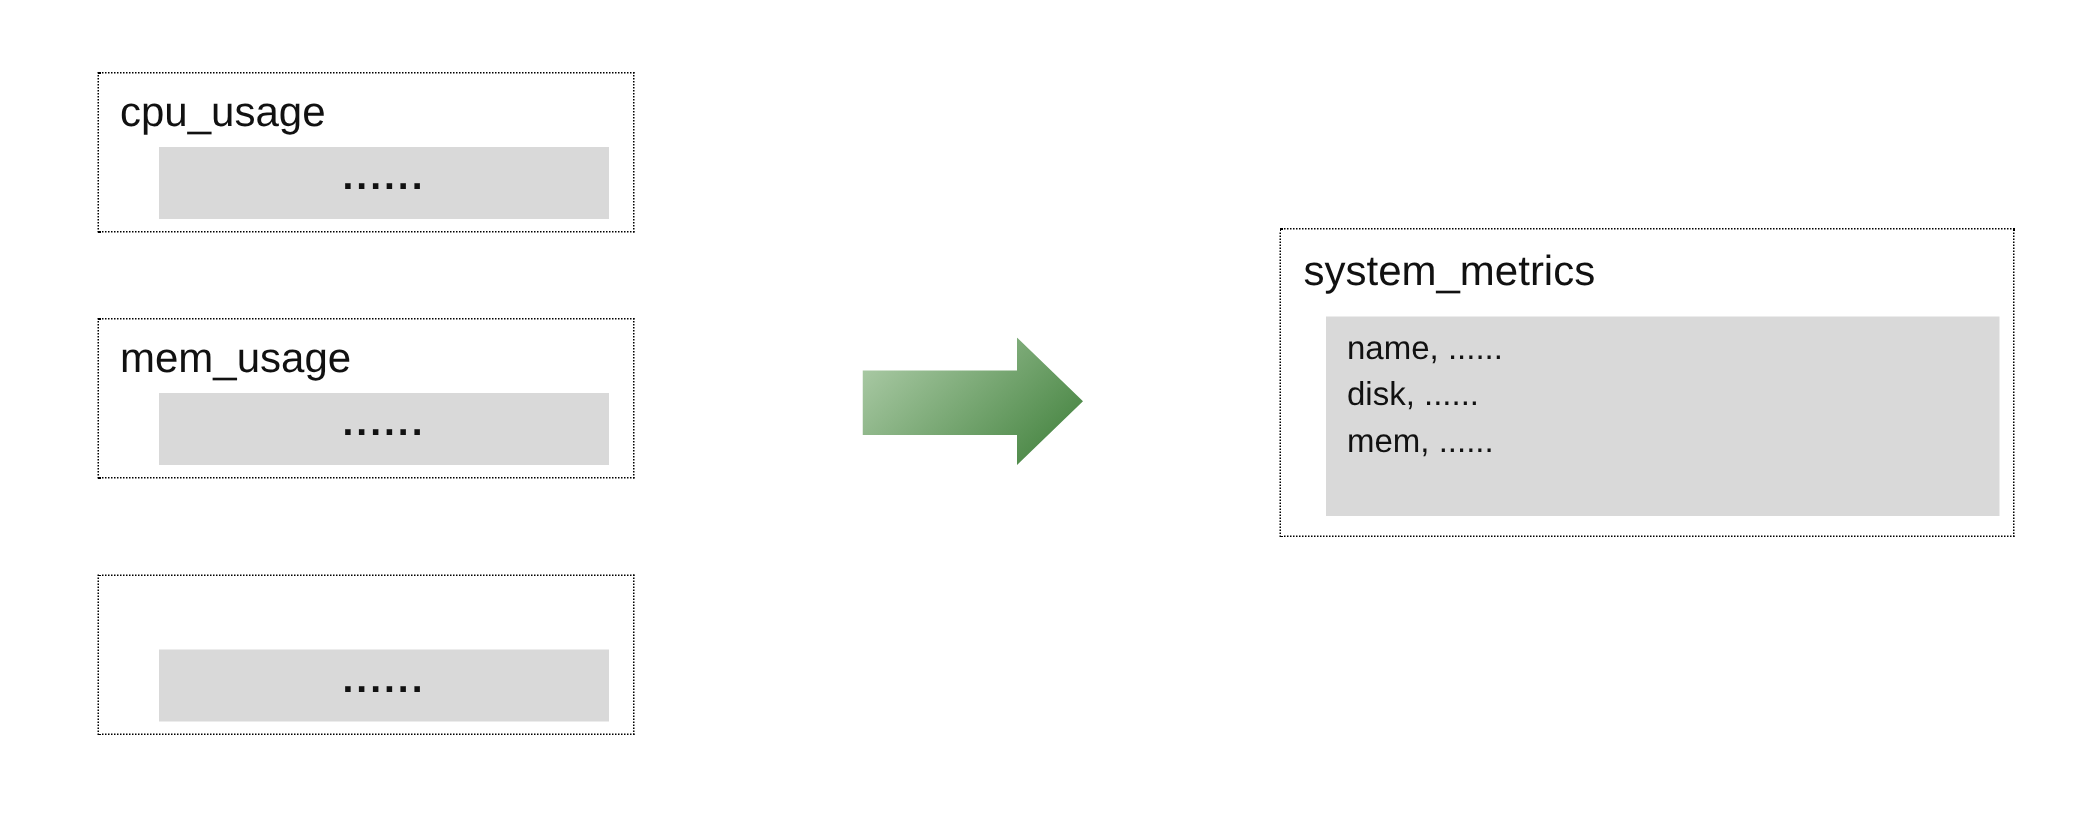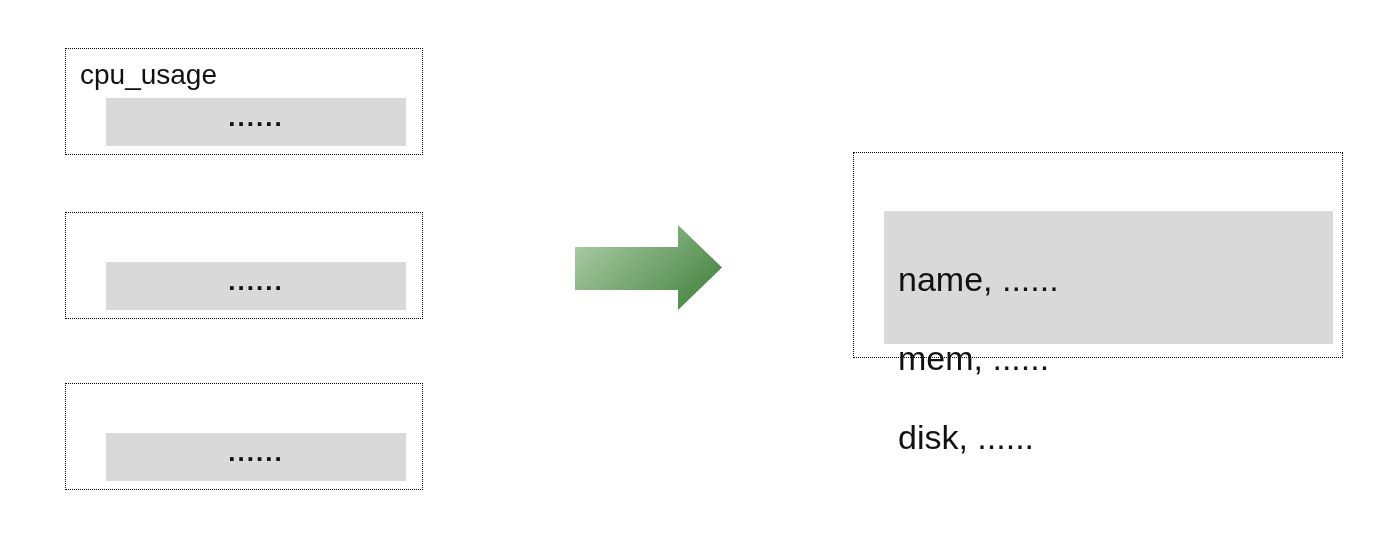--- a/index.html
+++ b/index.html
@@ -37,41 +37,41 @@
 
   
   .dst-box{left:853px;top:152px;width:490px;height:206px;}
   .dst-box .box-title{left:15px;top:11px;}
   .gray-panel{
     position:absolute;left:30px;top:58px;width:449px;height:133px;
     background:var(--panel-gray);
     padding:5px 0 0 14px;
   }
   .panel-row{
-    font-size:34px;line-height:31px;color:var(--text);
+    font-size:22px;line-height:31px;color:var(--text);
     white-space:nowrap;
-    margin-top:48px;
   }
 
   
   .arrow{position:absolute;left:575px;top:225px;}
 </style>
 </head>
 <body>
 
 <div class="canvas">
 
   <div class="table-box src-box" style="top:48px">
     <div class="box-title">cpu_usage</div>
     <div class="gray-bar">
       <span class="dots">......</span>
     </div>
   </div>
 
   <div class="table-box src-box" style="top:212px">
+    <div class="box-title">mem_usage</div>
     <div class="gray-bar">
       <span class="dots">......</span>
     </div>
   </div>
 
   <div class="table-box src-box" style="top:383px">
     <div class="gray-bar">
       <span class="dots">......</span>
     </div>
   </div>
@@ -80,20 +80,21 @@
     <defs>
       <linearGradient id="arrowGrad" x1="0" y1="0" x2="1" y2="0.6">
         <stop offset="0" stop-color="#b3d0ae"></stop>
         <stop offset="1" stop-color="#4e8a49"></stop>
       </linearGradient>
     </defs>
     <polygon points="0,22 103,22 103,0 147,42.5 103,85 103,65 0,65" fill="url(#arrowGrad)"></polygon>
   </svg>
 
   <div class="table-box dst-box">
+    <div class="box-title">system_metrics</div>
     <div class="gray-panel">
       <div class="panel-row">name, ......</div>
+      <div class="panel-row">disk, ......</div>
       <div class="panel-row">mem, ......</div>
-      <div class="panel-row">disk, ......</div>
     </div>
   </div>
 
 </div>
 
 </body></html>

